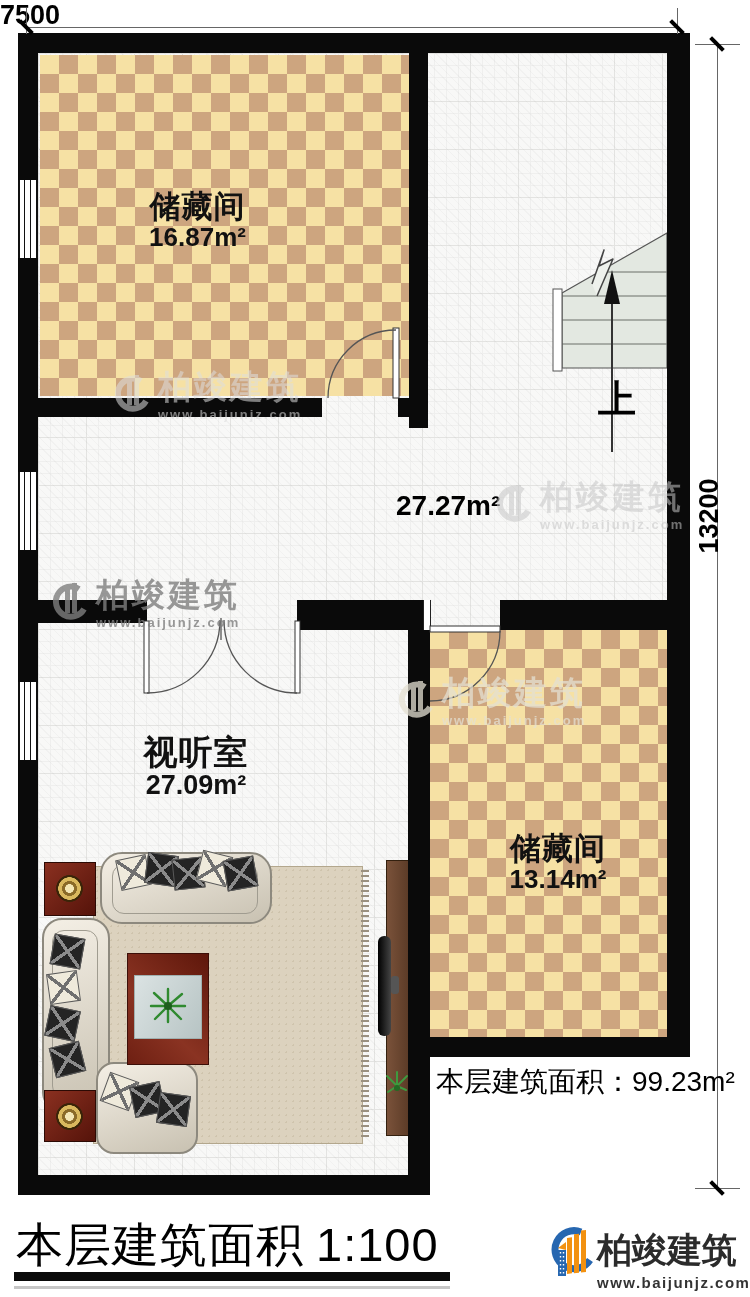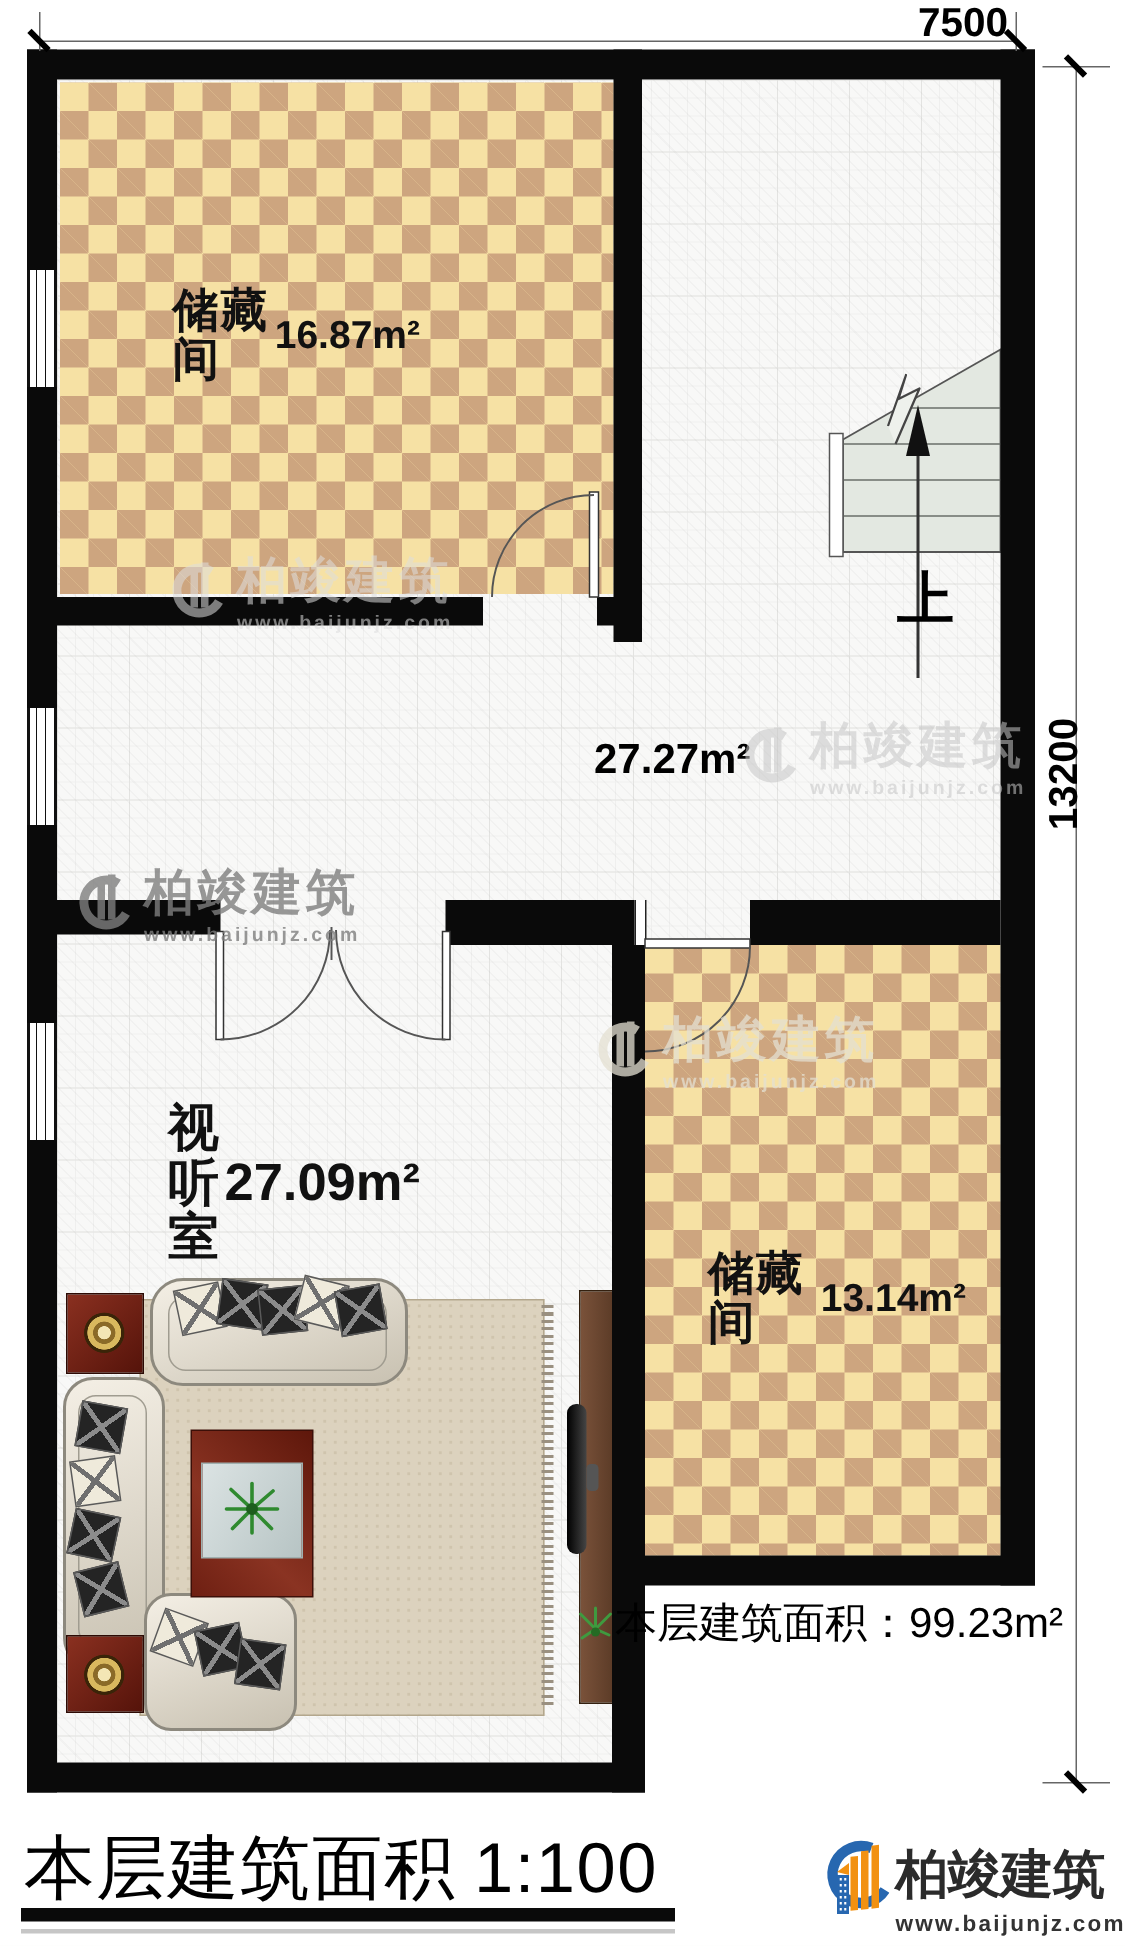--- a/index.html
+++ b/index.html
@@ -18,21 +18,21 @@
   .checker{background-color:#f6e1a4;
     background-image:
       linear-gradient(45deg,#cda57f 25%,transparent 25% 75%,#cda57f 75%),
       linear-gradient(45deg,#cda57f 25%,transparent 25% 75%,#cda57f 75%);
     background-position:0 0,19px 19px;background-size:38px 38px;}
   .wall{background:#0a0a0a;}
   .window{background:#fff;border-left:2px solid #111;border-right:2px solid #111;
     background-image:linear-gradient(90deg,transparent 0 4px,#111 4px 5px,transparent 5px 10px,#111 10px 11px,transparent 11px);}
   .frame{background:#fff;border-left:1px solid #222;border-right:1px solid #222;}
   
-  .roomlabel{display:flex;flex-direction:row;align-items:center;color:#111;font-weight:bold;line-height:1.08;}
+  .roomlabel{display:flex;flex-direction:column;align-items:center;color:#111;font-weight:bold;line-height:1.08;}
   .rname{font-size:31px;letter-spacing:1px;}
   .rarea{font-size:26px;}
   .dimtext{color:#000;font-weight:bold;font-size:27px;}
   .tick{width:18px;height:4px;background:#000;transform:rotate(45deg);}
   .dimline{background:#666;}
   
   .pillow{position:absolute;width:29px;height:29px;border:1px solid #5a5a5a;}
   .pd{background-color:#242424;background-image:
       linear-gradient(45deg,transparent 46%,#8b8b8b 46% 54%,transparent 54%),
       linear-gradient(135deg,transparent 46%,#8b8b8b 46% 54%,transparent 54%);}
@@ -181,29 +181,29 @@
 
   <div class="abs roomlabel" style="left:115px;top:190px;width:165px;">
     <div class="rname">储藏间</div>
     <div class="rarea">16.87m²</div>
   </div>
   <div class="abs dimtext" style="left:396px;top:490px;font-size:28px;">
     <span>27.27m²</span>
   </div>
   <div class="abs roomlabel" style="left:112px;top:734px;width:168px;">
     <div class="rname" style="font-size:34px;">视听室</div>
-    <div class="rarea" style="font-size:35px;">27.09m²</div>
+    <div class="rarea" style="font-size:27px;">27.09m²</div>
   </div>
   <div class="abs roomlabel" style="left:472px;top:832px;width:172px;">
     <div class="rname">储藏间</div>
     <div class="rarea">13.14m²</div>
   </div>
   <div class="abs" style="left:598px;top:374px;font-size:38px;font-weight:bold;color:#000;">上</div>
 
-  <div class="abs dimtext" style="left:0;top:0;width:672px;text-align:right;">7500</div>
+  <div class="abs dimtext" style="left:0;top:0;width:672px;text-align:left;">7500</div>
   <div class="abs dimline" style="left:26px;top:27px;width:651px;height:1px;"></div>
   <div class="abs dimline" style="left:26px;top:8px;width:1px;height:26px;"></div>
   <div class="abs dimline" style="left:677px;top:8px;width:1px;height:26px;"></div>
   <div class="abs tick" style="left:17px;top:25px;"></div>
   <div class="abs tick" style="left:668px;top:25px;"></div>
 
   <div class="abs dimline" style="left:717px;top:45px;width:1px;height:1143px;"></div>
   <div class="abs dimline" style="left:695px;top:44px;width:45px;height:1px;"></div>
   <div class="abs dimline" style="left:695px;top:1188px;width:45px;height:1px;"></div>
   <div class="abs tick" style="left:708px;top:42px;"></div>
@@ -248,21 +248,21 @@
       <path d="M 31 10 A 15 15 0 1 0 36 30" fill="none" stroke="currentColor" stroke-width="6"></path>
       <rect x="17" y="8" width="5" height="26" fill="currentColor"></rect>
         <rect x="24" y="4" width="5" height="30" fill="currentColor"></rect>
     </svg>
     <div class="wmtxt">
         <span class="wmname">柏竣建筑</span>
       <span class="wmurl">www.baijunjz.com</span>
       </div>
   </div>
 
-  <div class="abs cadtext" style="left:410px;top:1062px;white-space:nowrap;">
+  <div class="abs cadtext" style="left:436px;top:1062px;white-space:nowrap;">
     <div><span>本层建筑面积：</span><span>99.23m²</span></div>
   </div>
 
   <div class="abs" id="titleline" style="left:16px;top:1214px;">
     <span>本层建筑面积</span><span style="margin-left:12px;">1:100</span>
   </div>
   <div class="abs" style="left:14px;top:1272px;width:436px;height:9px;background:#0a0a0a;"></div>
   <div class="abs" style="left:14px;top:1286px;width:436px;height:3px;background:#c6c6c6;"></div>
 
   <svg class="abs" style="left:547px;top:1222px;" width="46" height="70" viewBox="0 0 46 70">

